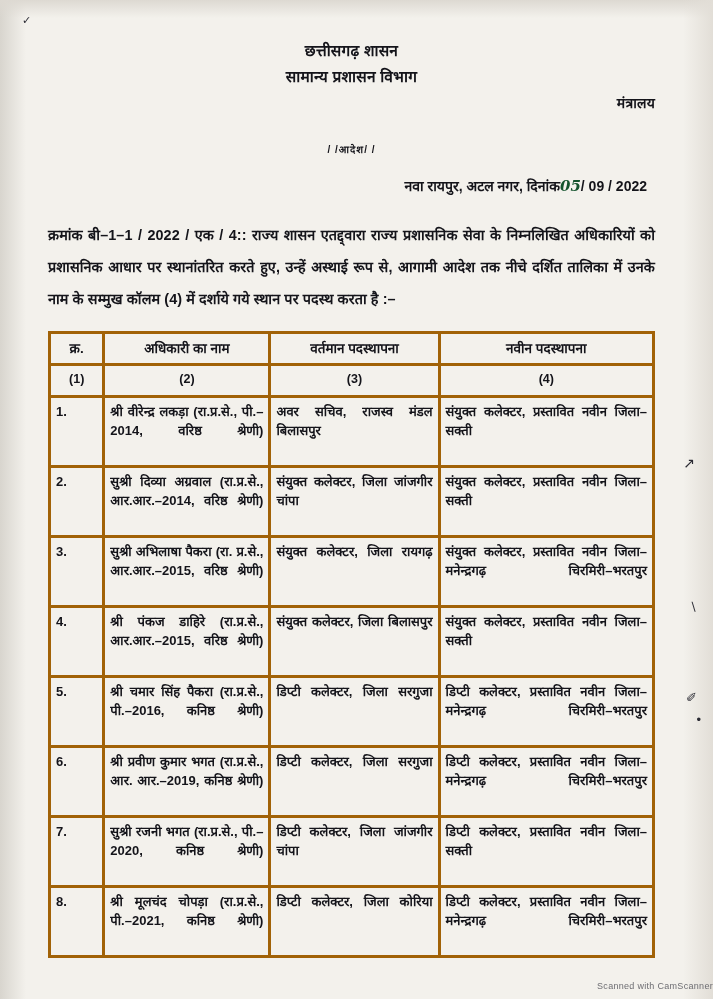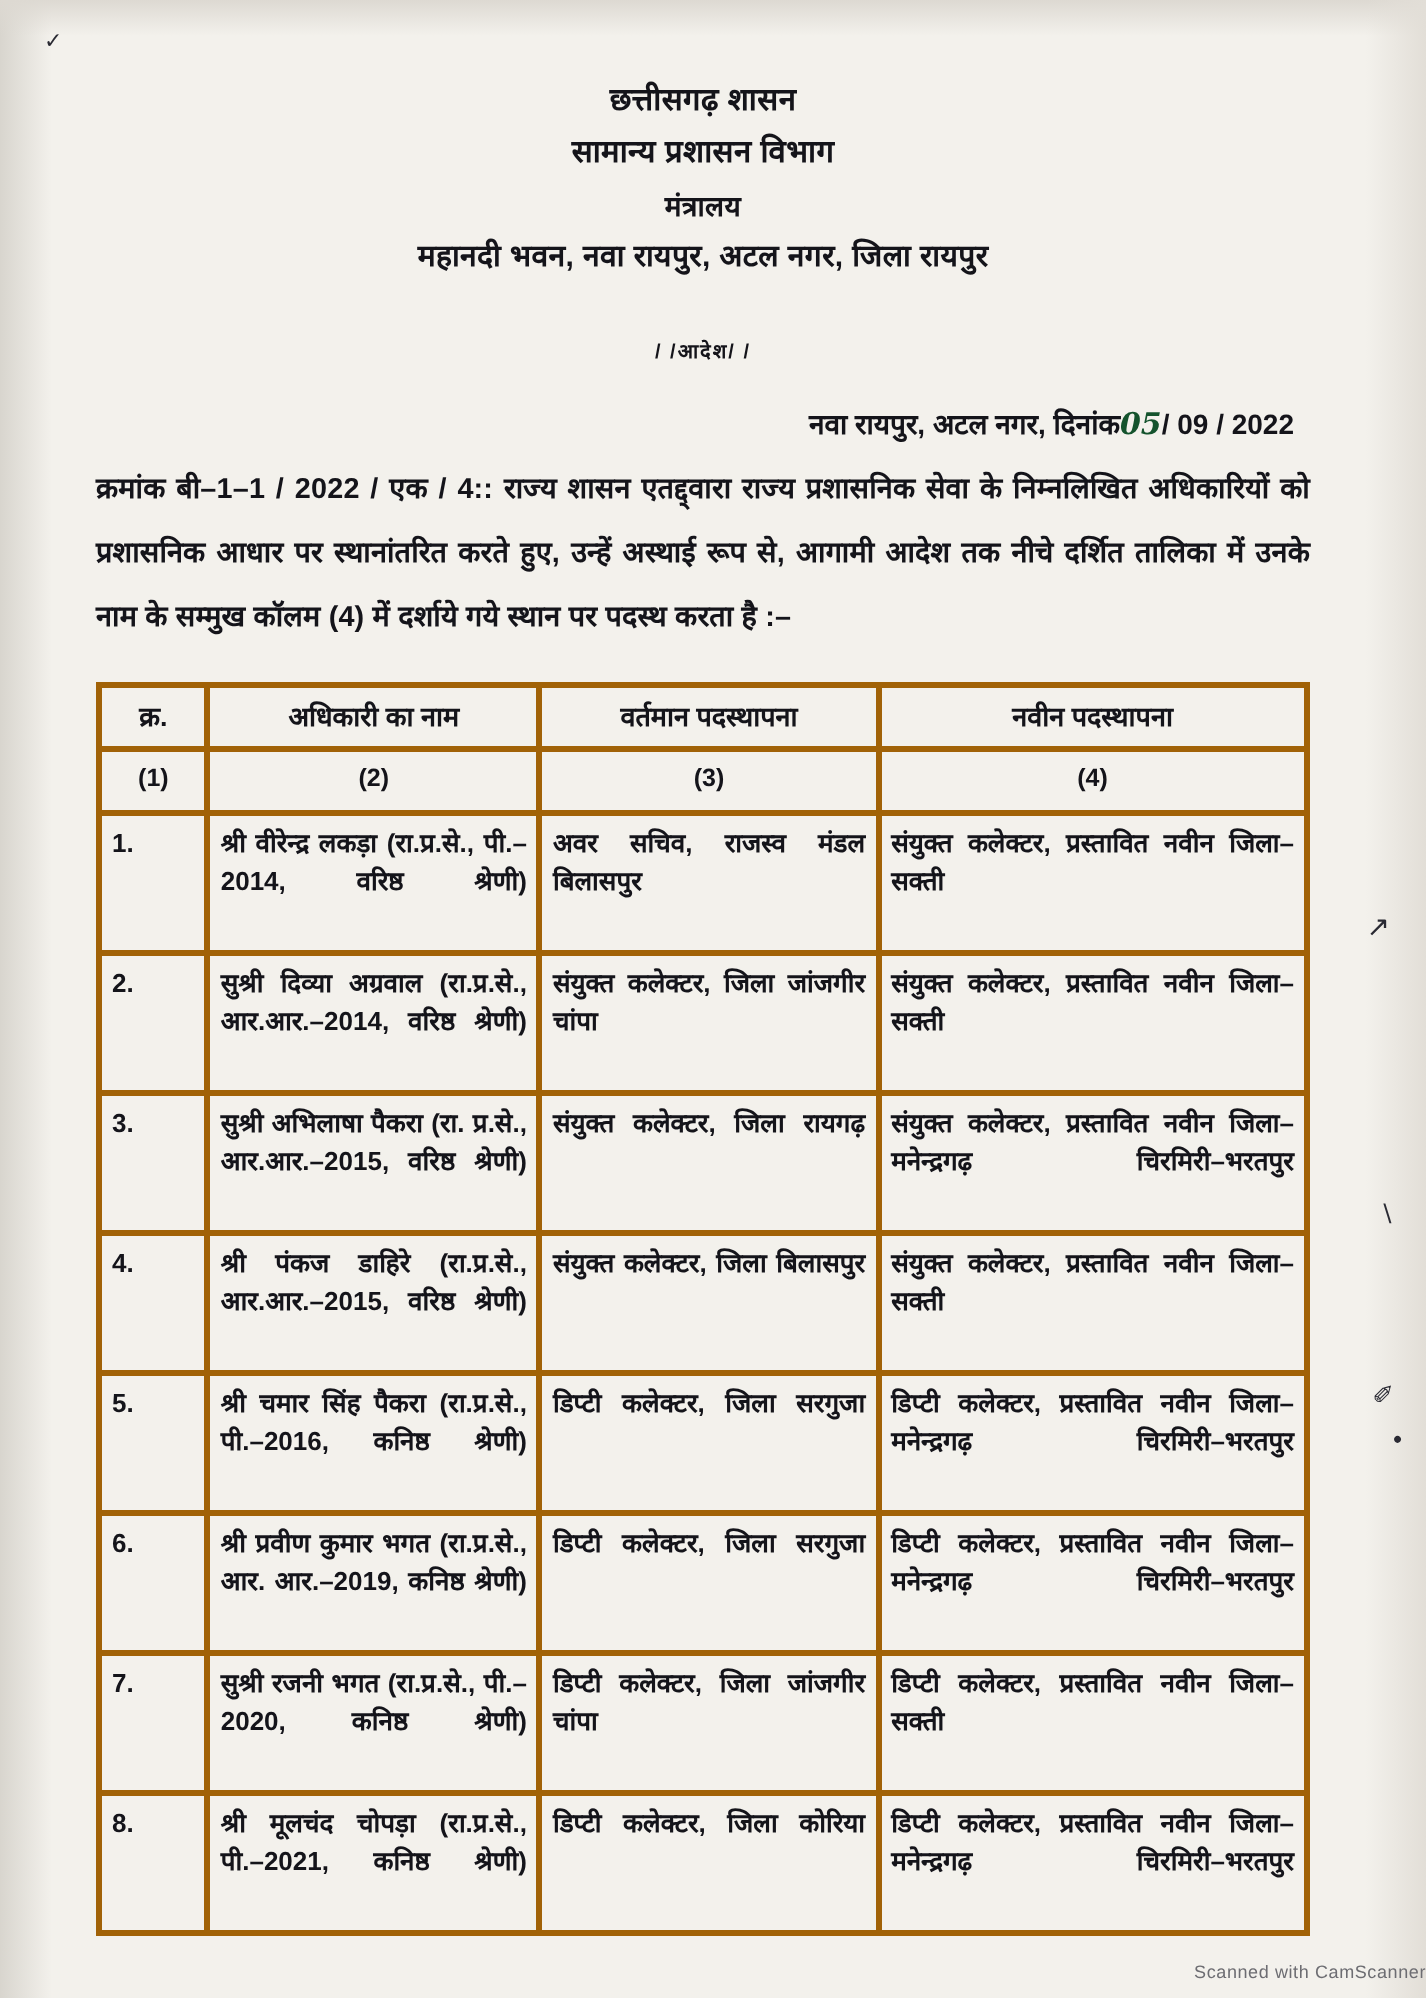--- a/index.html
+++ b/index.html
@@ -47,21 +47,21 @@
   }
   .hdr {
     text-align: center;
     font-size: 15px;
     line-height: 26px;
     font-weight: 700;
     letter-spacing: .2px;
   }
   .hdr .l1 { font-size: 15.5px; }
   .hdr .l2 { font-size: 15.5px; }
-  .hdr .l3 { font-size: 14px; }
+  .hdr .l3 { font-size: 14px; text-align: right; }
   .hdr .l4 { font-size: 15px; }
   .order-line {
     text-align: center;
     font-size: 10px;
     font-weight: 700;
     margin-top: 26px;
     letter-spacing: 1px;
   }
   .place-date {
     text-align: right;
@@ -71,21 +71,21 @@
     padding-right: 8px;
   }
   .handwritten {
     font-family: "DejaVu Serif", serif;
     font-size: 15px;
     color: #14532d;
     font-weight: 700;
     font-style: italic;
   }
   .body-para {
-    margin-top: 8px;
+    margin-top: 24px;
     font-size: 14.4px;
     line-height: 32px;
     text-align: justify;
     font-weight: 700;
     letter-spacing: .1px;
   }
   table.main {
     margin-top: 16px;
     width: 100%;
     border-collapse: collapse;
@@ -169,21 +169,20 @@
   <div class="edge-mark em3">∖</div>
   <div class="edge-mark em4">✐</div>
   <div class="edge-mark em5">•</div>
 
   <div class="content">
 
     <div class="hdr">
       <div class="l1">छत्तीसगढ़ शासन</div>
       <div class="l2">सामान्य प्रशासन विभाग</div>
       <div class="l3">मंत्रालय</div>
-      <div class="l4">महानदी भवन, नवा रायपुर, अटल नगर, जिला रायपुर</div>
     </div>
 
     <div class="order-line">/ /आदेश/ /</div>
 
     <div class="place-date">
       <span>नवा रायपुर, अटल नगर, दिनांक</span><span class="handwritten">05</span><span>/ 09 / 2022</span>
     </div>
 
     <div class="body-para">क्रमांक बी–1–1 / 2022 / एक / 4:: राज्य शासन एतद्द्वारा राज्य प्रशासनिक सेवा के निम्नलिखित अधिकारियों को प्रशासनिक आधार पर स्थानांतरित करते हुए, उन्हें अस्थाई रूप से, आगामी आदेश तक नीचे दर्शित तालिका में उनके नाम के सम्मुख कॉलम (4) में दर्शाये गये स्थान पर पदस्थ करता है :–</div>
 

